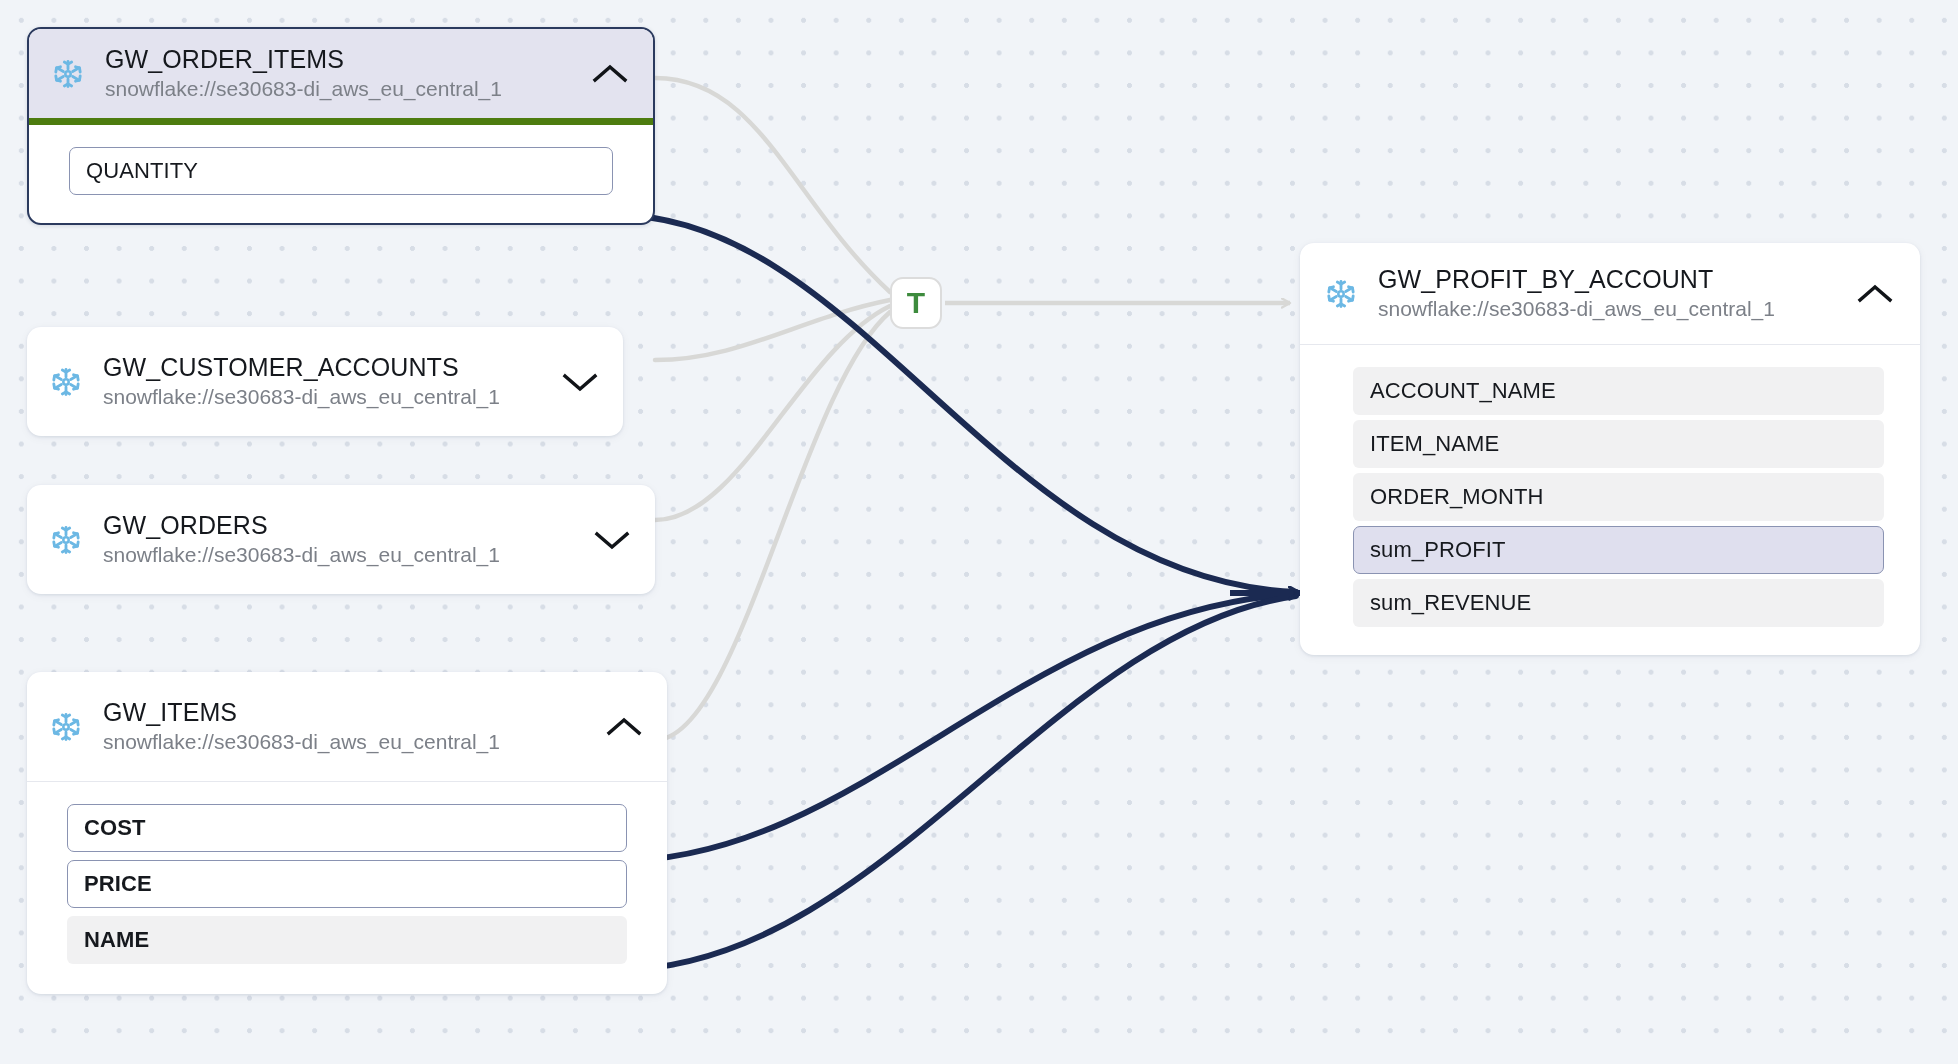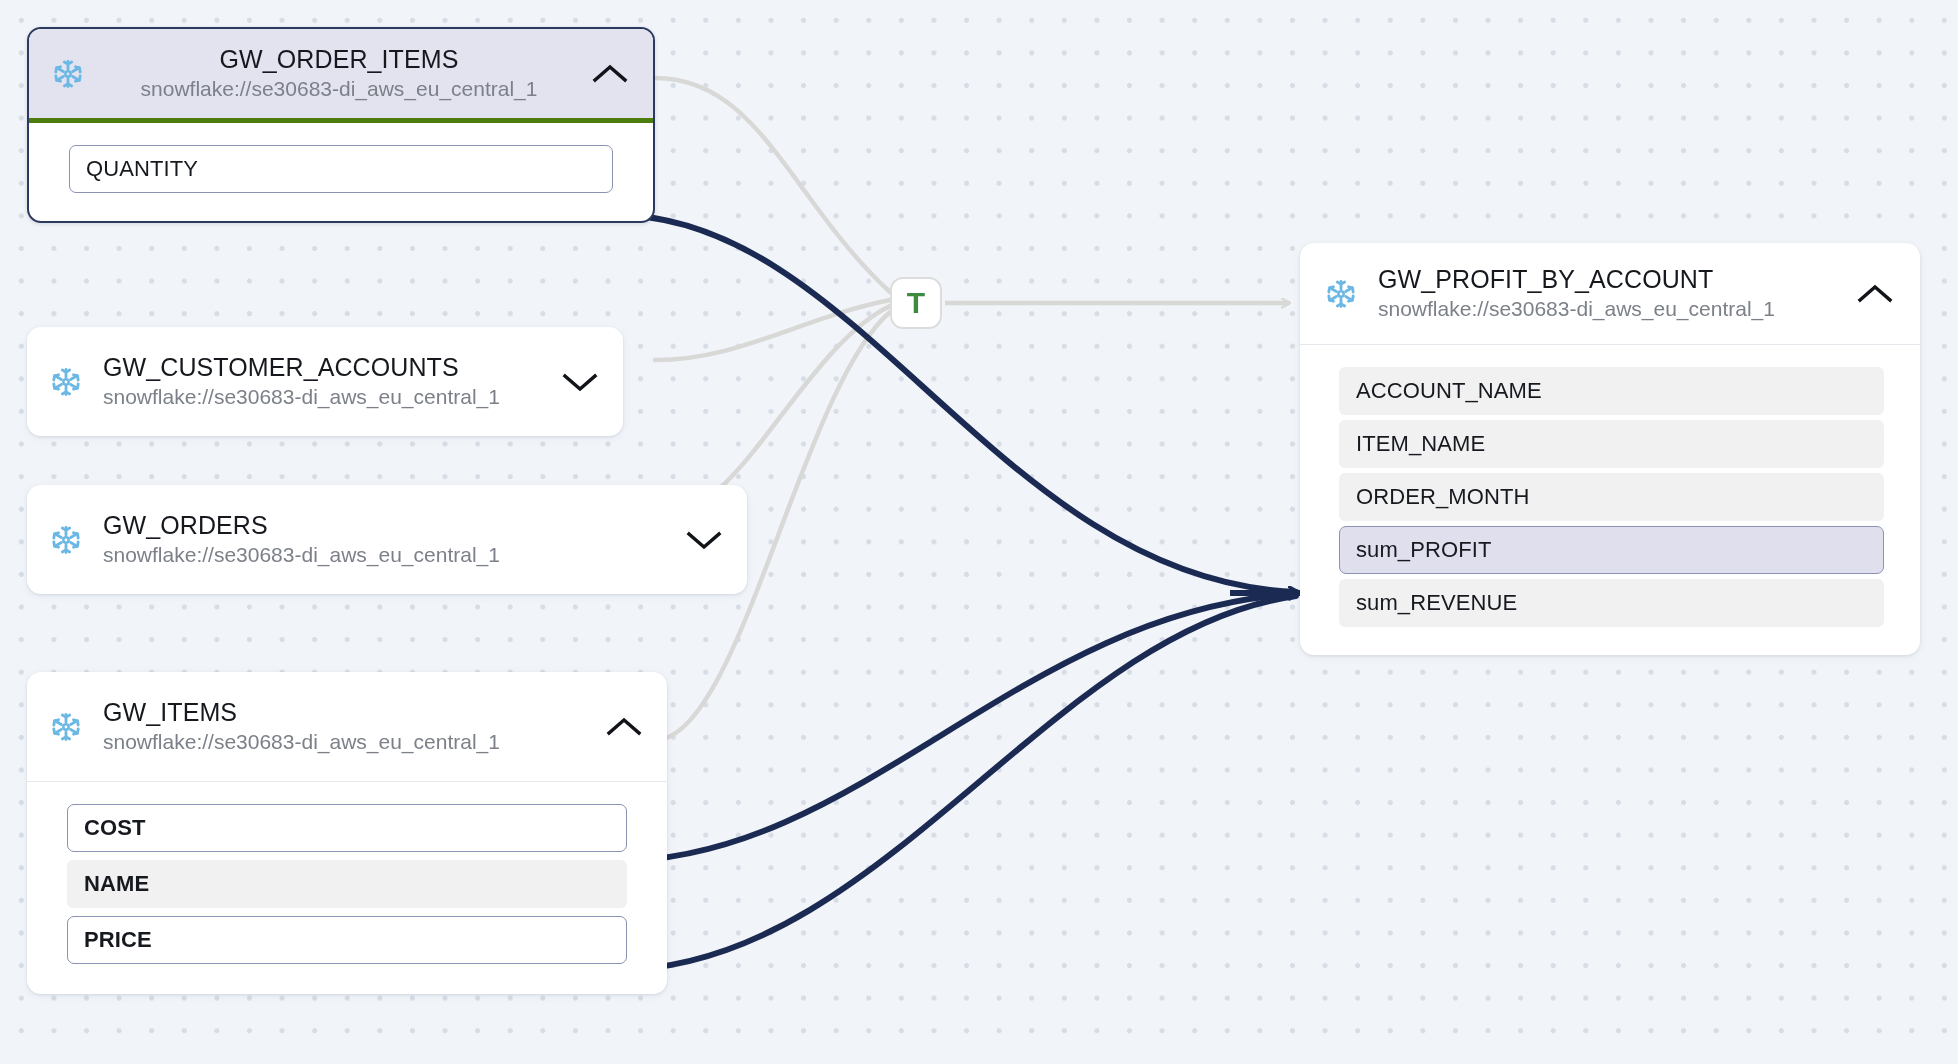--- a/index.html
+++ b/index.html
@@ -58,22 +58,21 @@
   .node-header {
     display: flex;
     align-items: center;
     padding: 16px 20px 16px 22px;
     border-top-left-radius: 12px;
     border-top-right-radius: 12px;
     position: relative;
   }
   .node.selected .node-header {
     background: #e3e3ef;
-    border-bottom: 5px solid #4d7c0f;
-    text-align: center;
+    border-bottom: 7px solid #4d7c0f;
   }
   .node.expanded-plain .node-header {
     border-bottom: 1px solid #e6e8ee;
   }
 
   .sf-icon {
     flex: 0 0 auto;
     width: 34px; height: 34px;
     margin-right: 20px;
     display: block;
@@ -257,21 +256,21 @@
       <div class="node-titles">
         <div class="node-name">GW_CUSTOMER_ACCOUNTS</div>
         <div class="node-uri">snowflake://se30683-di_aws_eu_central_1</div>
       </div>
       <svg class="chevron" viewBox="0 0 46 30">
         <path d="M8 9 L23 22 L38 9" fill="none" stroke="#111418" stroke-width="3.4" stroke-linecap="square" stroke-linejoin="miter"></path>
       </svg>
     </div>
   </div>
 
-  <div class="node" style="left:27px; top:485px; width:720px;">
+  <div class="node" style="left:27px; top:485px; width:628px;">
     <div class="node-header" style="padding-top:26px; padding-bottom:26px;">
       <svg class="sf-icon" viewBox="0 0 24 24">
         <g stroke="#6cb8e4" stroke-width="2" stroke-linecap="round" fill="none">
           <path d="M12 3.2 V8.4 M12 15.6 V20.8"></path>
           <path d="M4.2 7.6 L8.7 10.2 M15.3 13.8 L19.8 16.4"></path>
           <path d="M4.2 16.4 L8.7 13.8 M15.3 10.2 L19.8 7.6"></path>
           <path d="M9.4 3.6 L12 5.1 L14.6 3.6"></path>
           <path d="M9.4 20.4 L12 18.9 L14.6 20.4"></path>
           <path d="M3.4 10.6 L3.9 7.7 L6.7 6.9"></path>
           <path d="M20.6 13.4 L20.1 16.3 L17.3 17.1"></path>
@@ -312,26 +311,26 @@
       </div>
       <svg class="chevron" viewBox="0 0 46 30">
         <path d="M8 21 L23 8 L38 21" fill="none" stroke="#111418" stroke-width="3.4" stroke-linecap="square" stroke-linejoin="miter"></path>
       </svg>
     </div>
     <div class="node-body tight">
       <div class="left-field-wrap">
         <div class="field outlined">
           <span>COST</span>
         </div>
-        <div class="field plain rounded-soft">
-          <span>NAME</span>
-        </div>
         <div class="field outlined">
           <span>PRICE</span>
         </div>
+        <div class="field plain rounded-soft">
+          <span>NAME</span>
+        </div>
       </div>
     </div>
   </div>
 
   <div class="node expanded-plain" style="left:1300px; top:243px; width:620px;">
     <div class="node-header" style="padding:22px 22px 22px 24px;">
       <svg class="sf-icon" viewBox="0 0 24 24">
         <g stroke="#6cb8e4" stroke-width="2" stroke-linecap="round" fill="none">
           <path d="M12 3.2 V8.4 M12 15.6 V20.8"></path>
           <path d="M4.2 7.6 L8.7 10.2 M15.3 13.8 L19.8 16.4"></path>
@@ -346,21 +345,21 @@
         <circle cx="12" cy="12" r="1.9" fill="none" stroke="#6cb8e4" stroke-width="1.8"></circle>
       </svg>
       <div class="node-titles">
         <div class="node-name">GW_PROFIT_BY_ACCOUNT</div>
         <div class="node-uri">snowflake://se30683-di_aws_eu_central_1</div>
       </div>
       <svg class="chevron" viewBox="0 0 46 30">
         <path d="M8 21 L23 8 L38 21" fill="none" stroke="#111418" stroke-width="3.4" stroke-linecap="square" stroke-linejoin="miter"></path>
       </svg>
     </div>
-    <div class="node-body" style="padding:22px 0 28px 3px;">
+    <div class="node-body" style="padding:22px 0 28px 17px;">
       <div class="right-field-wrap">
         <div class="field plain rounded-soft">
           <span>ACCOUNT_NAME</span>
         </div>
         <div class="field plain rounded-soft">
           <span>ITEM_NAME</span>
         </div>
         <div class="field plain rounded-soft">
           <span>ORDER_MONTH</span>
         </div>

